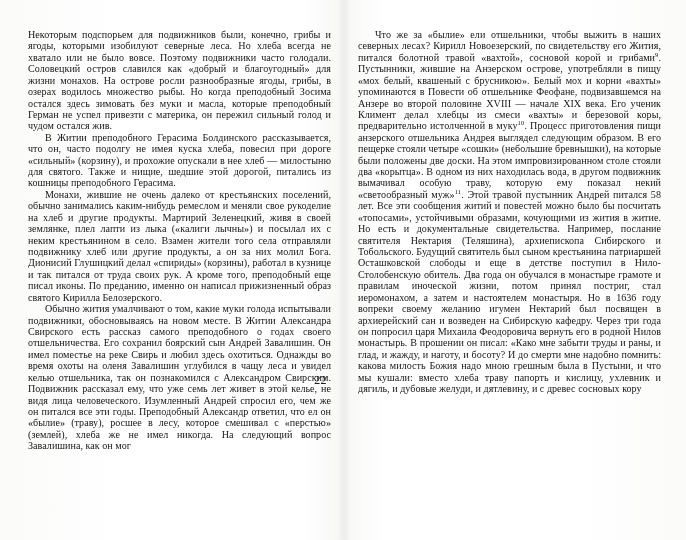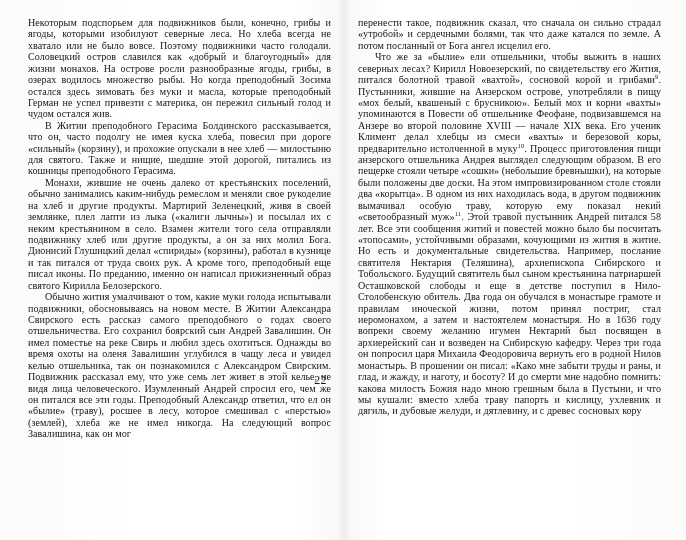--- a/index.html
+++ b/index.html
@@ -29,21 +29,21 @@
     display: flex;
     width: 686px;
     height: 540px;
     box-sizing: border-box;
   }
   .book-page {
     position: relative;
     box-sizing: border-box;
     width: 343px;
     height: 424px;
-    padding-top: 17px;
+    padding-top: 29px;
   }
   .page-left  { padding-left: 28px;  padding-right: 12px; }
   .page-right { padding-left: 15px;  padding-right: 25px; }
 
   .text-column {
     text-align: justify;
     text-justify: inter-word;
     font-size: 10.1px;
     line-height: 11.42px;
     letter-spacing: 0.02px;
@@ -106,21 +106,20 @@
         <p class="no-indent">Некоторым подспорьем для подвижников были, конечно, грибы и ягоды, которыми изобилуют северные леса. Но хлеба всегда не хватало или не было вовсе. Поэтому подвижники часто голодали. Соловецкий остров славился как «добрый и благоугодный» для жизни монахов. На острове росли разнообразные ягоды, грибы, в озерах водилось множество рыбы. Но когда преподобный Зосима остался здесь зимовать без муки и масла, которые преподобный Герман не успел привезти с материка, он пережил сильный голод и чудом остался жив.</p>
         <p>В Житии преподобного Герасима Болдинского рассказывается, что он, часто подолгу не имея куска хлеба, повесил при дороге «сильный» (корзину), и прохожие опускали в нее хлеб — милостыню для святого. Также и нищие, шедшие этой дорогой, питались из кошницы преподобного Герасима.</p>
         <p>Монахи, жившие не очень далеко от крестьянских поселений, обычно занимались каким-нибудь ремеслом и меняли свое рукоделие на хлеб и другие продукты. Мартирий Зеленецкий, живя в своей землянке, плел лапти из лыка («калиги лычны») и посылал их с неким крестьянином в село. Взамен жители того села отправляли подвижнику хлеб или другие продукты, а он за них молил Бога. Дионисий Глушицкий делал «спириды» (корзины), работал в кузнице и так питался от труда своих рук. А кроме того, преподобный еще писал иконы. По преданию, именно он написал прижизненный образ святого Кирилла Белозерского.</p>
         <p>Обычно жития умалчивают о том, какие муки голода испытывали подвижники, обосновываясь на новом месте. В Житии Александра Свирского есть рассказ самого преподобного о годах своего отшельничества. Его сохранил боярский сын Андрей Завалишин. Он имел поместье на реке Свирь и любил здесь охотиться. Однажды во время охоты на оленя Завалишин углубился в чащу леса и увидел келью отшельника, так он познакомился с Александром Свирским. Подвижник рассказал ему, что уже семь лет живет в этой келье, не видя лица человеческого. Изумленный Андрей спросил его, чем же он питался все эти годы. Преподобный Александр ответил, что ел он «былие» (траву), росшее в лесу, которое смешивал с «перстью» (землей), хлеба же не имел никогда. На следующий вопрос Завалишина, как он мог</p>
       </div>
       <div class="page-number">22</div>
     </div>
 
     <div class="book-page page-right">
       <div class="text-column">
-        <p class="no-indent">перенести такое, подвижник сказал, что сначала он сильно страдал «утробой» и сердечными болями, так что даже катался по земле. А потом посланный от Бога ангел исцелил его.</p>
         <p>Что же за «былие» ели отшельники, чтобы выжить в наших северных лесах? Кирилл Новоезерский, по свидетельству его Жития, питался болотной травой «вахтой», сосновой корой и грибами<sup class="fn-ref">9</sup>. Пустынники, жившие на Анзерском острове, употребляли в пищу «мох белый, квашеный с брусникою». Белый мох и корни «вахты» упоминаются в Повести об отшельнике Феофане, подвизавшемся на  Анзере во второй половине XVIII — начале XIX века. Его ученик Климент делал хлебцы из смеси «вахты» и березовой коры, предварительно истолченной в муку<sup class="fn-ref">10</sup>. Процесс приготовления пищи  анзерского отшельника Андрея выглядел следующим образом. В его пещерке стояли четыре «сошки» (небольшие бревнышки), на которые были положены две доски. На этом импровизированном столе стояли два «корытца». В одном из них находилась вода, в другом подвижник вымачивал особую траву, которую ему показал некий «светообразный муж»<sup class="fn-ref">11</sup>. Этой травой пустынник Андрей питался 58 лет. Все эти сообщения житий и повестей можно было бы посчитать «топосами», устойчивыми образами, кочующими из жития в житие. Но есть и документальные свидетельства. Например, послание святителя Нектария (Теляшина), архиепископа Сибирского и Тобольского. Будущий святитель был сыном крестьянина патриаршей Осташковской слободы и еще в детстве поступил в Нило-Столобенскую обитель. Два года он обучался в монастыре грамоте и правилам иноческой жизни, потом принял постриг, стал иеромонахом, а затем и настоятелем монастыря. Но в 1636 году вопреки своему желанию игумен Нектарий был посвящен в архиерейский сан и возведен на Сибирскую кафедру. Через три года он попросил царя Михаила Феодоровича вернуть его в родной Нилов монастырь. В прошении он писал: «Како мне забыти труды и раны, и глад, и жажду, и наготу, и босоту? И до смерти мне надобно помнить: какова милость Божия надо мною грешным была в Пустыни, и что мы кушали: вместо хлеба траву папорть и кислицу, ухлевник и дягиль, и дубовые желуди, и дятлевину, и с древес сосновых кору</p>
       </div>
     </div>
 
   </div>
 
   <div class="gutter-shadow"></div>
 </div>
 
 </body></html>

